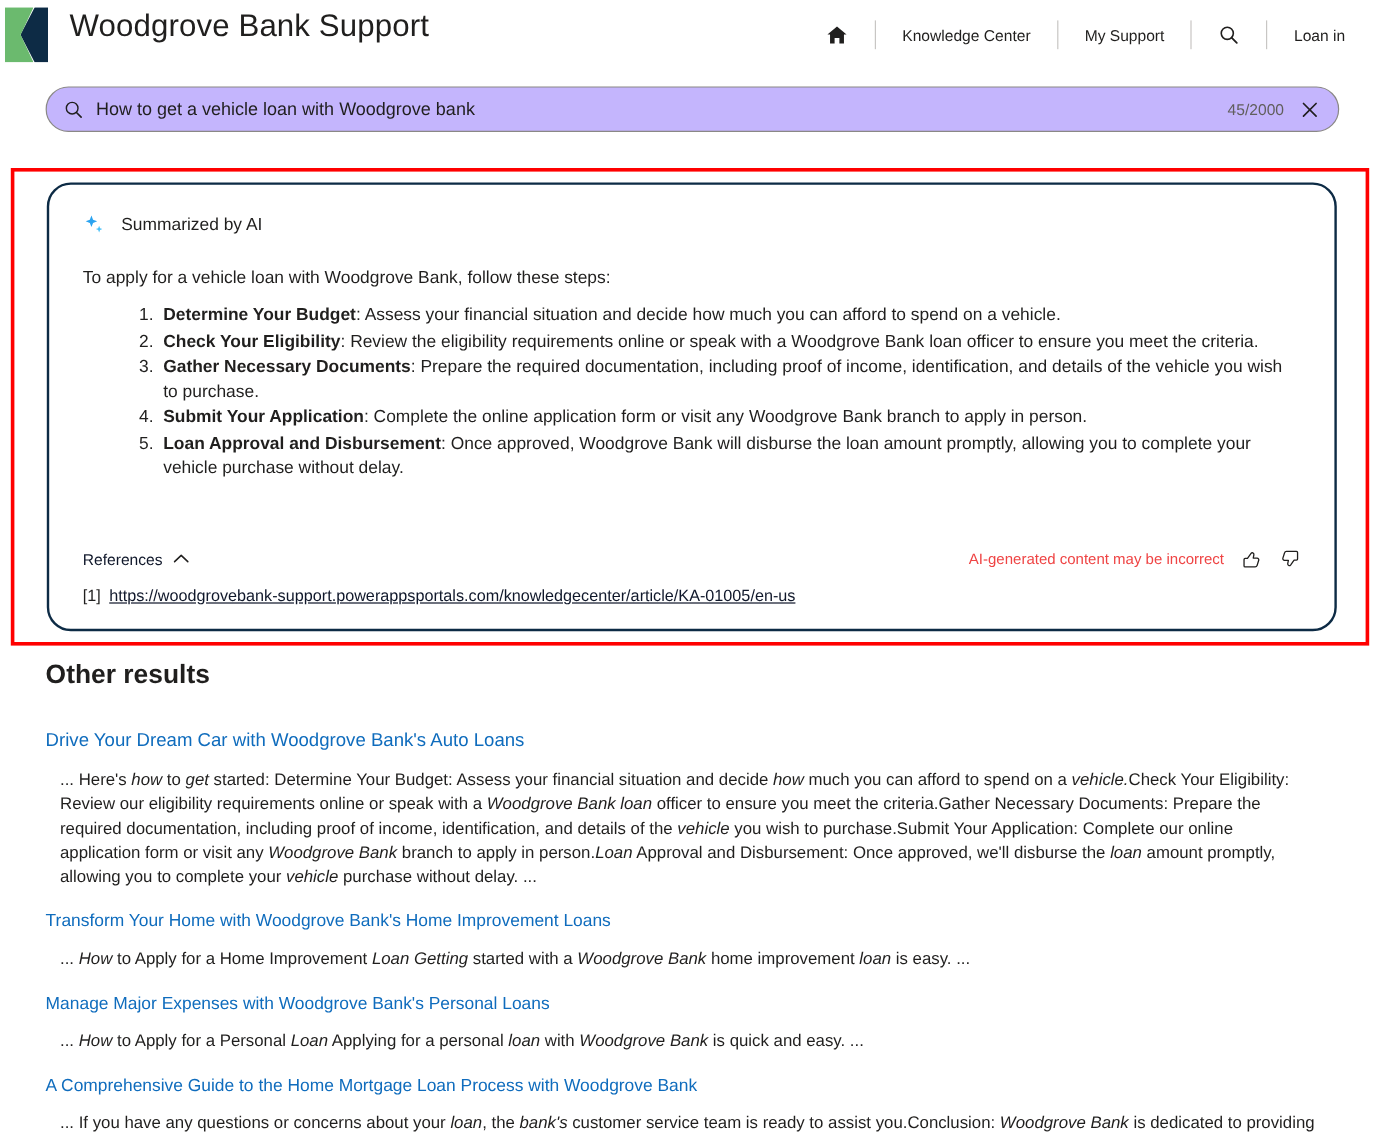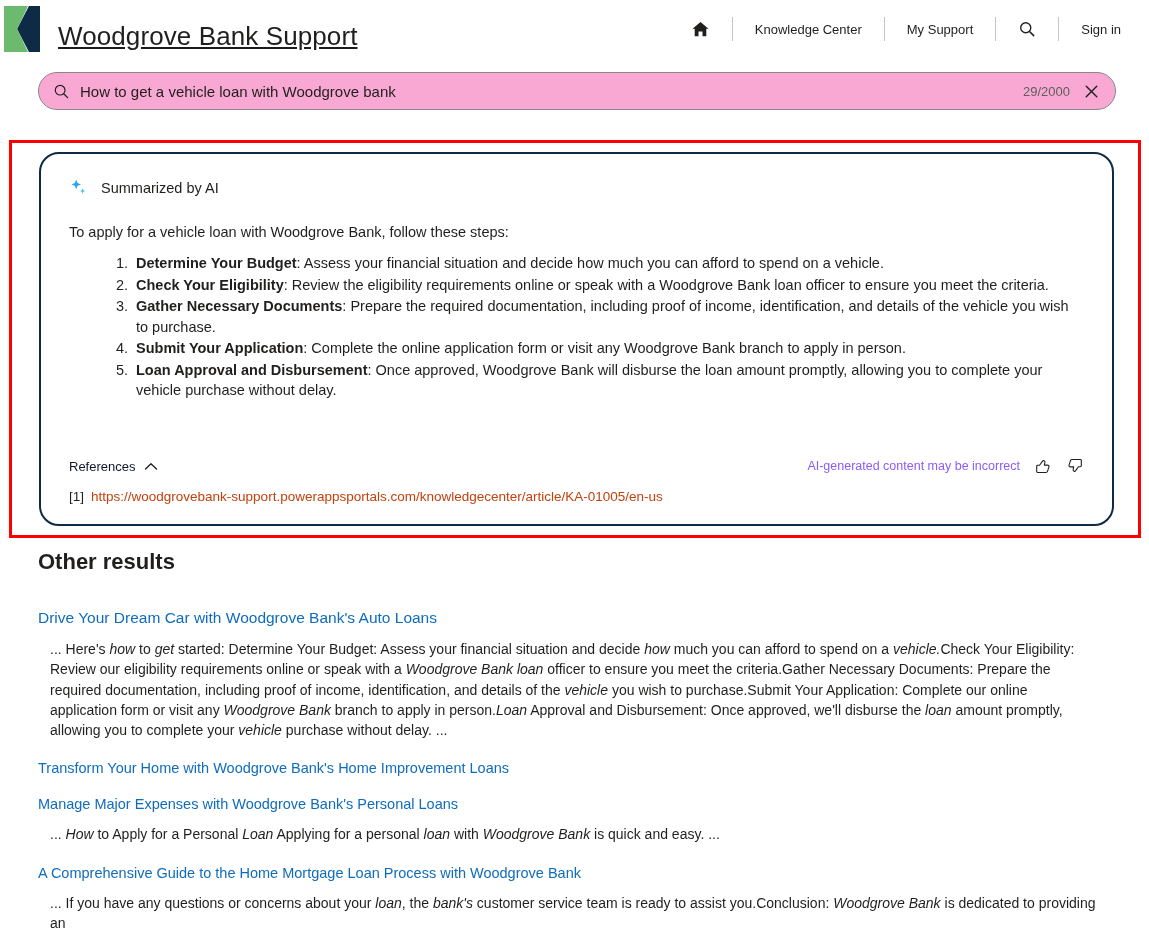--- a/index.html
+++ b/index.html
@@ -15,24 +15,23 @@
   
   .header {
     position: relative;
     height: 58px;
     display: flex;
     align-items: center;
     padding: 0 22px 0 0;
   }
   .brand {
     display: flex;
-    align-items: flex-end;
+    align-items: flex-start;
     gap: 18px;
     padding-left: 0px;
-    text-decoration: underline;
   }
   .logo-mark {
     width: 36px;
     height: 46px;
     position: relative;
     flex: none;
     margin-left: 4px;
     overflow: hidden;
   }
   .logo-navy {
@@ -93,21 +92,21 @@
   .searchwrap {
     padding: 14px 30px 0 38px;
   }
   .searchbar {
     height: 38px;
     border: 1px solid #8a8886;
     border-radius: 20px;
     display: flex;
     align-items: center;
     padding: 0 14px 0 14px;
-    background: #f9a8d4;
+    background: #c4b5fd;
     width: 1078px;
   }
   .search-icon { flex: none; margin-right: 10px; display:flex; }
   .search-value {
     flex: 1 1 auto;
     font-size: 15px;
     color: #201f1e;
     white-space: nowrap;
     overflow: hidden;
     border: none;
@@ -215,33 +214,34 @@
     font-size: 13px;
     color: #0f172a;
   }
   .feedback {
     display: flex;
     align-items: center;
     gap: 14px;
   }
   .feedback-note {
     font-size: 12.5px;
-    color: #8b5cf6;
+    color: #ef4444;
   }
   .thumb-btn { cursor: pointer; display: flex; }
   .reflist { margin: 0; }
   .ref-line {
     font-size: 13.5px;
     color: #201f1e;
     display: flex;
     gap: 7px;
   }
   .ref-num { color: #201f1e; }
   .ref-url {
-    color: #c2410c;
+    color: #0f172a;
+    text-decoration: underline;
     cursor: pointer;
     word-break: break-all;
   }
 
   
   .other-results {
     position: absolute;
     left: 38px;
     top: 549px;
     width: 1070px;
@@ -295,34 +295,34 @@
     <div class="nav-sep"></div>
     <div class="nav-item">My Support</div>
     <div class="nav-sep"></div>
     <div class="nav-icon-btn">
       <svg width="18" height="18" viewBox="0 0 20 20" aria-hidden="true">
         <circle cx="8.6" cy="8.6" r="5.6" fill="none" stroke="#201f1e" stroke-width="1.5"></circle>
         <line x1="12.8" y1="12.8" x2="17.4" y2="17.4" stroke="#201f1e" stroke-width="1.7" stroke-linecap="round"></line>
       </svg>
     </div>
     <div class="nav-sep"></div>
-    <div class="nav-item signin">Sign in</div>
+    <div class="nav-item signin">Loan in</div>
   </nav>
 </div>
 
 <div class="searchwrap">
   <div class="searchbar">
     <span class="search-icon">
       <svg width="17" height="17" viewBox="0 0 20 20" aria-hidden="true">
         <circle cx="8.4" cy="8.4" r="5.7" fill="none" stroke="#201f1e" stroke-width="1.4"></circle>
         <line x1="12.6" y1="12.6" x2="17.2" y2="17.2" stroke="#201f1e" stroke-width="1.6" stroke-linecap="round"></line>
       </svg>
     </span>
     <input class="search-value" type="text" value="How to get a vehicle loan with Woodgrove bank" style="">
-    <span class="search-counter">29/2000</span>
+    <span class="search-counter">45/2000</span>
     <span class="search-clear">
       <svg width="15" height="15" viewBox="0 0 16 16" aria-hidden="true">
         <line x1="2.4" y1="2.4" x2="13.6" y2="13.6" stroke="#201f1e" stroke-width="1.5" stroke-linecap="round"></line>
         <line x1="13.6" y1="2.4" x2="2.4" y2="13.6" stroke="#201f1e" stroke-width="1.5" stroke-linecap="round"></line>
       </svg>
     </span>
   </div>
 </div>
 
 <div class="redbox"></div>
@@ -397,20 +397,21 @@
 <section class="other-results">
   <h2 class="other-title">Other results</h2>
 
   <div class="result">
     <a class="result-link big">Drive Your Dream Car with Woodgrove Bank's Auto Loans</a>
     <p class="result-snippet">... Here's <i>how</i> to <i>get</i> started: Determine Your Budget: Assess your financial situation and decide <i>how</i> much you can afford to spend on a <i>vehicle.</i>Check Your Eligibility: Review our eligibility requirements online or speak with a <i>Woodgrove Bank loan</i> officer to ensure you meet the criteria.Gather Necessary Documents: Prepare the required documentation, including proof of income, identification, and details of the <i>vehicle</i> you wish to purchase.Submit Your Application: Complete our online application form or visit any <i>Woodgrove Bank</i> branch to apply in person.<i>Loan</i> Approval and Disbursement: Once approved, we'll disburse the <i>loan</i> amount promptly, allowing you to complete your <i>vehicle</i> purchase without delay. ...</p>
   </div>
 
   <div class="result">
     <a class="result-link">Transform Your Home with Woodgrove Bank's Home Improvement Loans</a>
+    <p class="result-snippet">... <i>How</i> to Apply for a Home Improvement <i>Loan Getting</i> started with a <i>Woodgrove Bank</i> home improvement <i>loan</i> is easy. ...</p>
   </div>
 
   <div class="result">
     <a class="result-link">Manage Major Expenses with Woodgrove Bank's Personal Loans</a>
     <p class="result-snippet">... <i>How</i> to Apply for a Personal <i>Loan</i> Applying for a personal <i>loan</i> with <i>Woodgrove Bank</i> is quick and easy. ...</p>
   </div>
 
   <div class="result">
     <a class="result-link">A Comprehensive Guide to the Home Mortgage Loan Process with Woodgrove Bank</a>
     <p class="result-snippet">... If you have any questions or concerns about your <i>loan</i>, the <i>bank's</i> customer service team is ready to assist you.Conclusion: <i>Woodgrove Bank</i> is dedicated to providing an</p>

